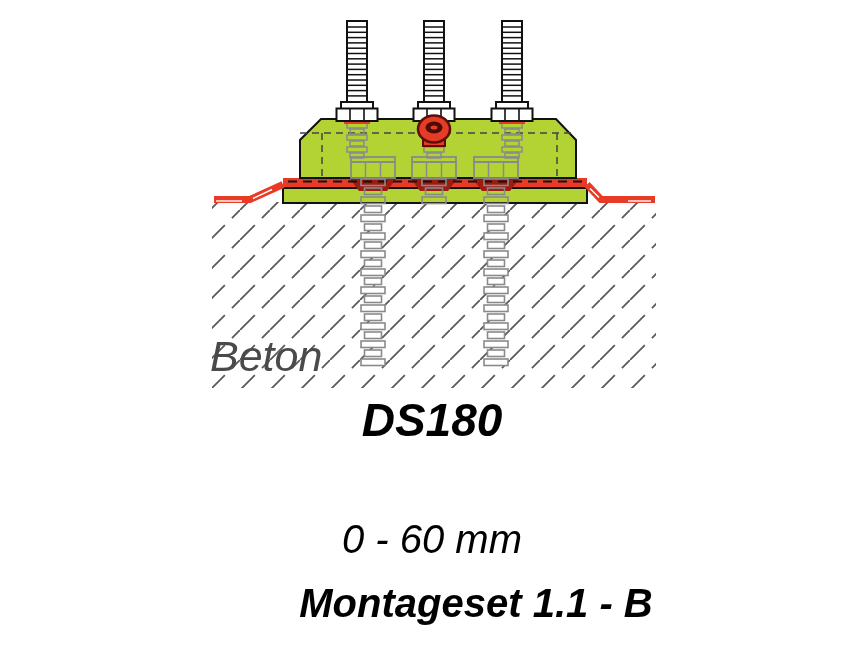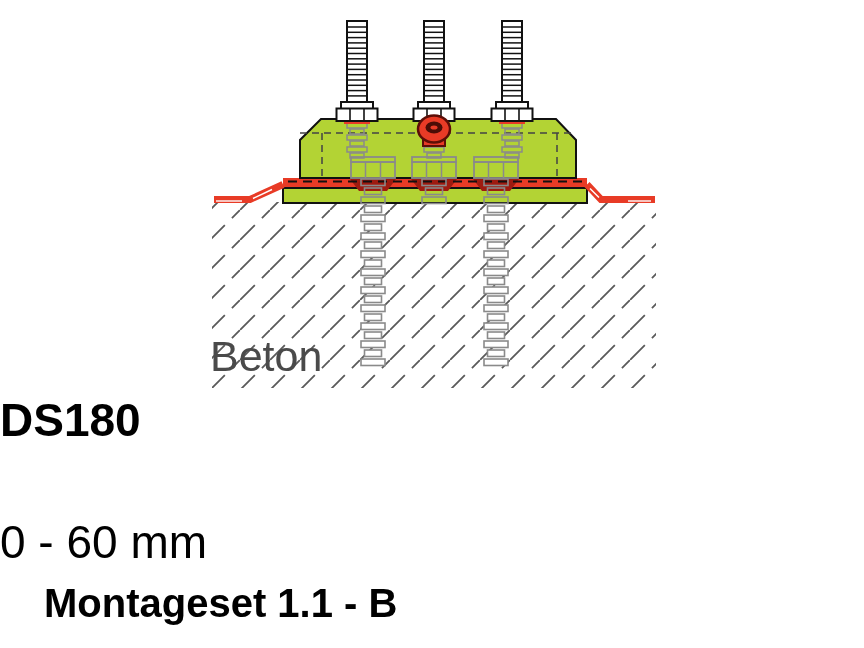--- a/index.html
+++ b/index.html
@@ -1,24 +1,24 @@
 <!DOCTYPE html>
 <html><head>
 <meta charset="utf-8">
 <style>
   html,body{margin:0;padding:0;background:#ffffff;}
   body{width:864px;height:648px;position:relative;overflow:hidden;
        font-family:"Liberation Sans", sans-serif;}
-  .stage{position:absolute;left:0;top:0;width:864px;height:540px;}
+  .stage{position:absolute;left:0;top:0;width:864px;height:540px;font-style:italic;}
   svg{position:absolute;left:0;top:0;}
-  .caption{position:absolute;left:0;width:864px;text-align:left;color:#000;line-height:1;}
+  .caption{position:absolute;left:0;width:864px;text-align:center;color:#000;line-height:1;}
   .cap-bold{font-weight:bold;}
   .cap-model{top:397px;font-size:46px;}
   .cap-variant{top:456px;font-size:46px;}
-  .cap-range{top:519px;font-size:46px;font-weight:400;}
+  .cap-range{top:519px;font-size:40px;font-weight:400;}
   .cap-set{top:583px;font-size:40px;margin-left:44px;}
 </style>
 </head>
 <body>
 
 <div class="stage">
   <svg id="diagram" width="864" height="648" viewBox="0 0 864 648">
       <defs>
         <pattern id="hatch" width="30" height="30" patternUnits="userSpaceOnUse">
           <path d="M0 30 L30 0" stroke="#5a5a5a" stroke-width="1.8" stroke-dasharray="21 10" fill="none"></path>

